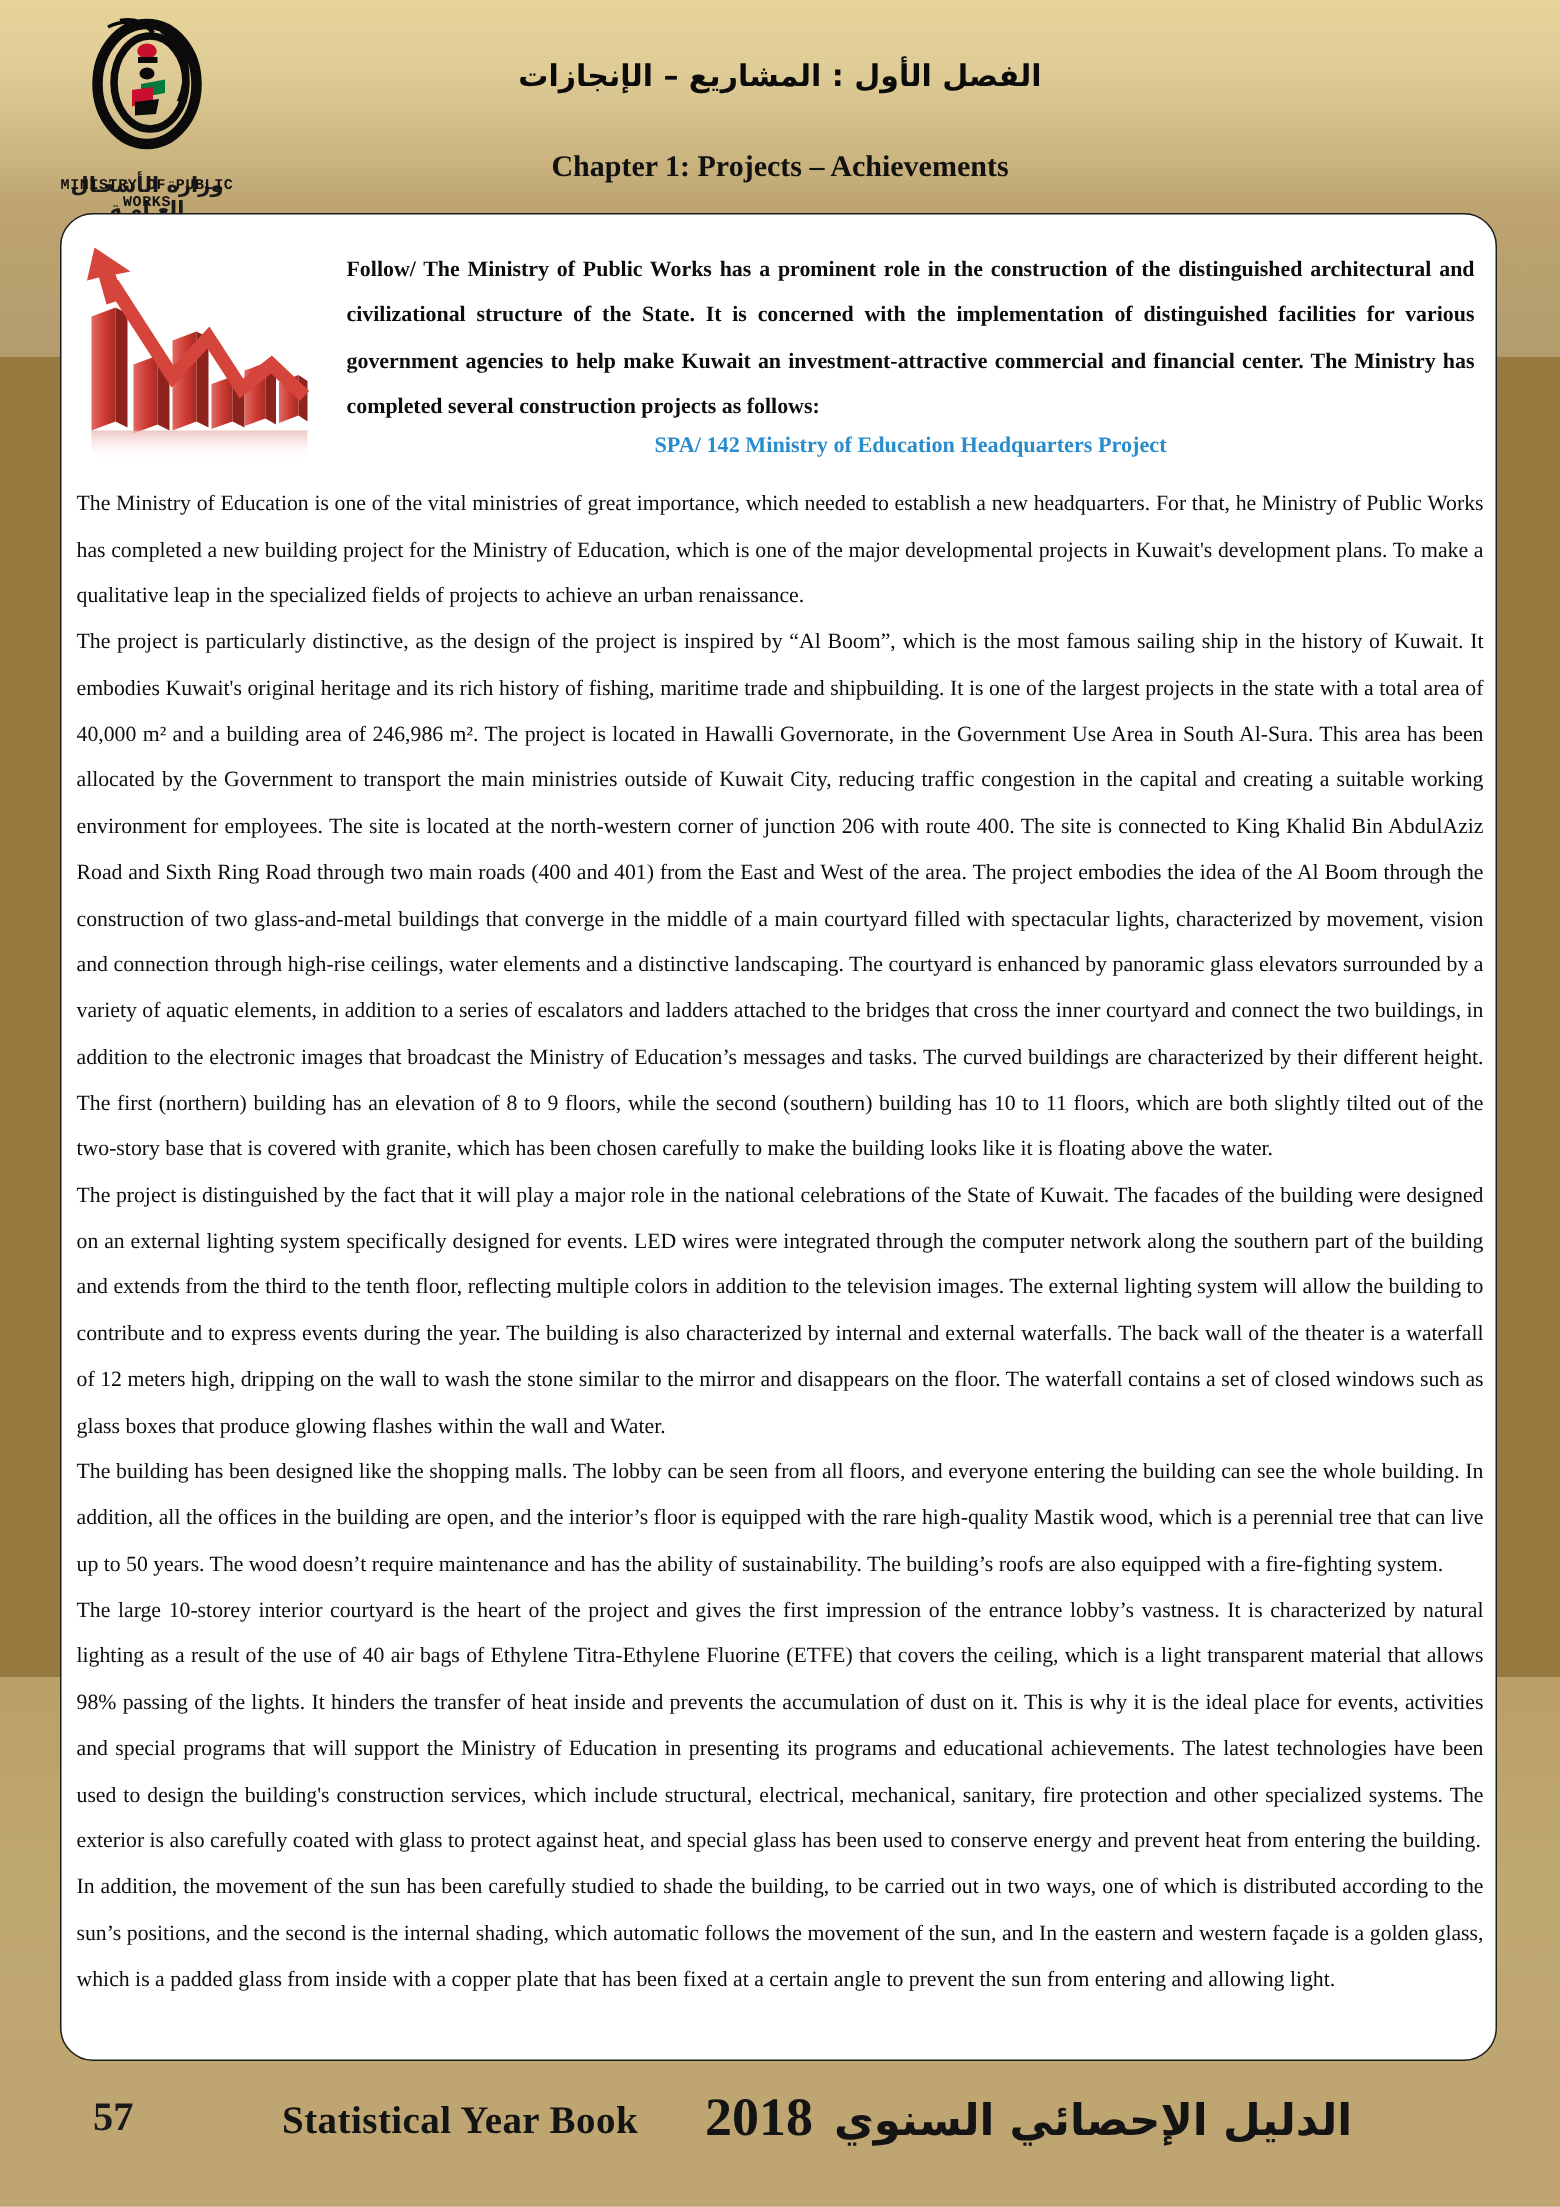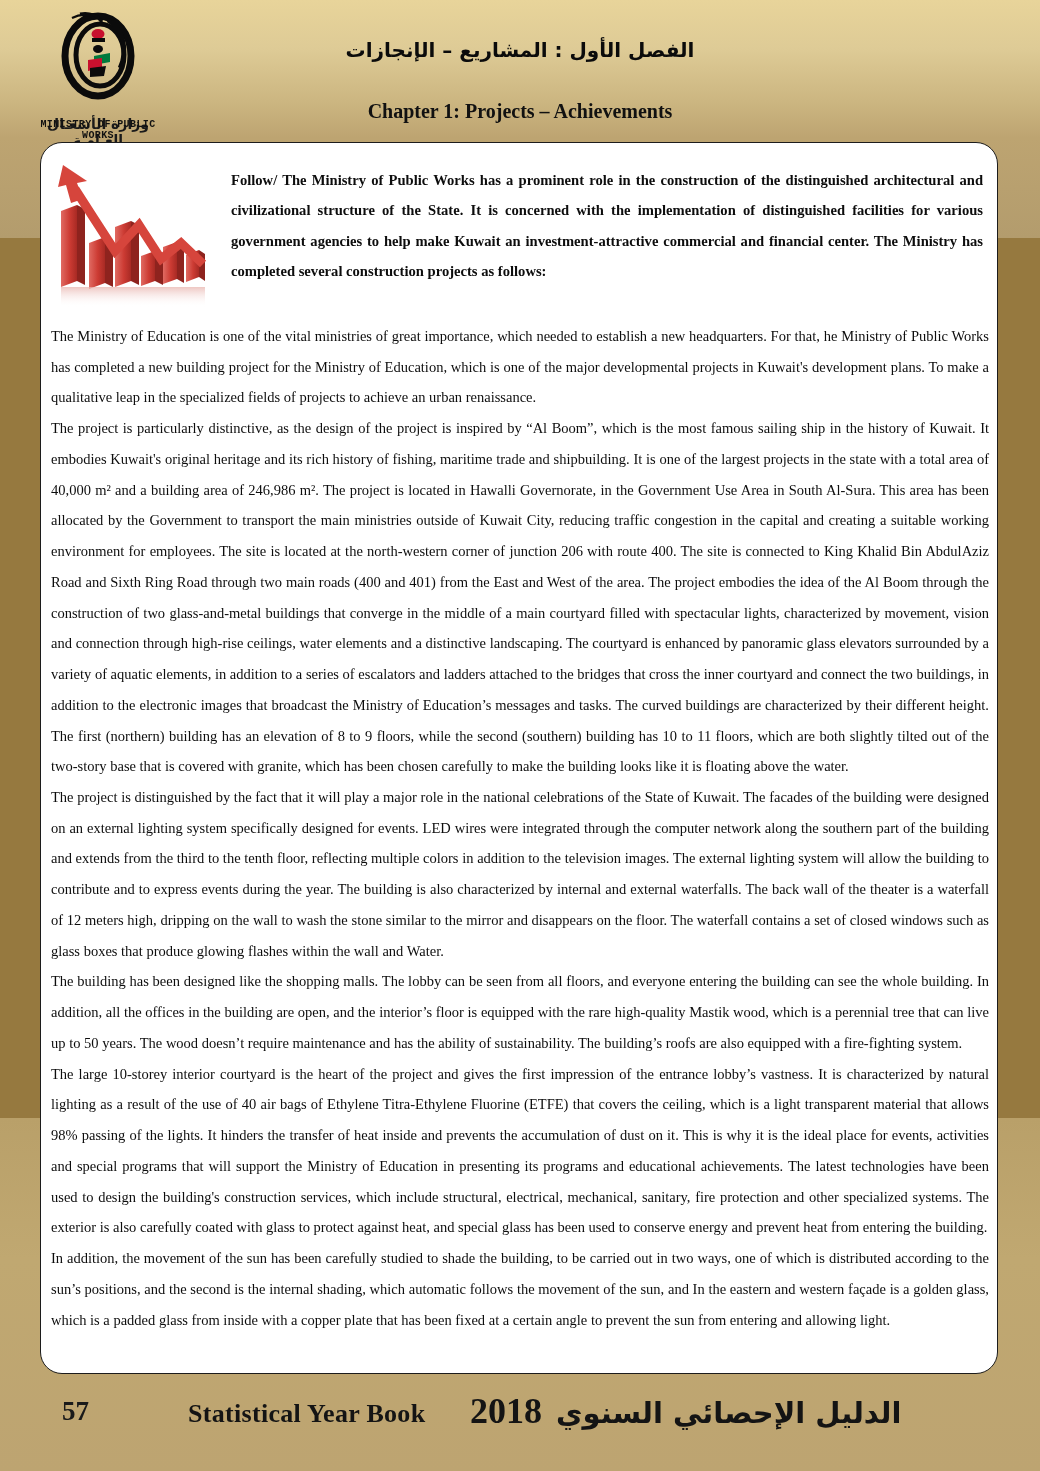--- a/index.html
+++ b/index.html
@@ -302,20 +302,21 @@
         <rect x="8" y="128" width="144" height="20" fill="url(#shadow)"></rect>
 
         <g stroke="#d6453c" stroke-width="9" fill="none" stroke-linejoin="miter">
           <polyline points="150,105 128,84 108,100 86,66 62,92 40,58 22,30"></polyline>
         </g>
         <polygon points="10,6 34,22 24,24 30,40 18,44 13,26 5,28" fill="#d6453c"></polygon>
       </svg>
     </div>
 
     <div class="intro">Follow/ The Ministry of Public Works has a prominent role in the construction of the distinguished architectural and civilizational structure of the State. It is concerned with the implementation of distinguished facilities for various government agencies to help make Kuwait an investment-attractive commercial and financial center. The Ministry has completed several construction projects as follows:</div>
+    <div class="project-head">SPA/ 142 Ministry of Education Headquarters Project</div>
 
     <div class="body-text">
       <p>The Ministry of Education is one of the vital ministries of great importance, which needed to establish a new headquarters. For that, he Ministry of Public Works has completed a new building project for the Ministry of Education, which is one of the major developmental projects in Kuwait's development plans. To make a qualitative leap in the specialized fields of projects to achieve an urban renaissance.</p>
       <p>The project is particularly distinctive, as the design of the project is inspired by “Al Boom”, which is the most famous sailing ship in the history of Kuwait. It embodies Kuwait's original heritage and its rich history of fishing, maritime trade and shipbuilding. It is one of the largest projects in the state with a total area of 40,000 m² and a building area of 246,986 m². The project is located in Hawalli Governorate, in the Government Use Area in South Al-Sura. This area has been allocated by the Government to transport the main ministries outside of Kuwait City, reducing traffic congestion in the capital and creating a suitable working environment for employees. The site is located at the north-western corner of junction 206 with route 400. The site is connected to King Khalid Bin AbdulAziz Road and Sixth Ring Road through two main roads (400 and 401) from the East and West of the area. The project embodies the idea of the Al Boom through the construction of two glass-and-metal buildings that converge in the middle of a main courtyard filled with spectacular lights, characterized by movement, vision and connection through high-rise ceilings, water elements and a distinctive landscaping. The courtyard is enhanced by panoramic glass elevators surrounded by a variety of aquatic elements, in addition to a series of escalators and ladders attached to the bridges that cross the inner courtyard and connect the two buildings, in addition to the electronic images that broadcast the Ministry of Education’s messages and tasks. The curved buildings are characterized by their different height. The first (northern) building has an elevation of 8 to 9 floors, while the second (southern) building has 10 to 11 floors, which are both slightly tilted out of the two-story base that is covered with granite, which has been chosen carefully to make the building looks like it is floating above the water.</p>
       <p>The project is distinguished by the fact that it will play a major role in the national celebrations of the State of Kuwait. The facades of the building were designed on an external lighting system specifically designed for events. LED wires were integrated through the computer network along the southern part of the building and extends from the third to the tenth floor, reflecting multiple colors in addition to the television images. The external lighting system will allow the building to contribute and to express events during the year. The building is also characterized by internal and external waterfalls. The back wall of the theater is a waterfall of 12 meters high, dripping on the wall to wash the stone similar to the mirror and disappears on the floor. The waterfall contains a set of closed windows such as glass boxes that produce glowing flashes within the wall and Water.</p>
       <p>The building has been designed like the shopping malls. The lobby can be seen from all floors, and everyone entering the building can see the whole building. In addition, all the offices in the building are open, and the interior’s floor is equipped with the rare high-quality Mastik wood, which is a perennial tree that can live up to 50 years. The wood doesn’t require maintenance and has the ability of sustainability. The building’s roofs are also equipped with a fire-fighting system.</p>
       <p>The large 10-storey interior courtyard is the heart of the project and gives the first impression of the entrance lobby’s vastness. It is characterized by natural lighting as a result of the use of 40 air bags of Ethylene Titra-Ethylene Fluorine (ETFE) that covers the ceiling, which is a light transparent material that allows 98% passing of the lights. It hinders the transfer of heat inside and prevents the accumulation of dust on it. This is why it is the ideal place for events, activities and special programs that will support the Ministry of Education in presenting its programs and educational achievements. The latest technologies have been used to design the building's construction services, which include structural, electrical, mechanical, sanitary, fire protection and other specialized systems. The exterior is also carefully coated with glass to protect against heat, and special glass has been used to conserve energy and prevent heat from entering the building.</p>
       <p>In addition, the movement of the sun has been carefully studied to shade the building, to be carried out in two ways, one of which is distributed according to the sun’s positions, and the second is the internal shading, which automatic follows the movement of the sun, and In the eastern and western façade is a golden glass, which is a padded glass from inside with a copper plate that has been fixed at a certain angle to prevent the sun from entering and allowing light.</p>
     </div>
 

